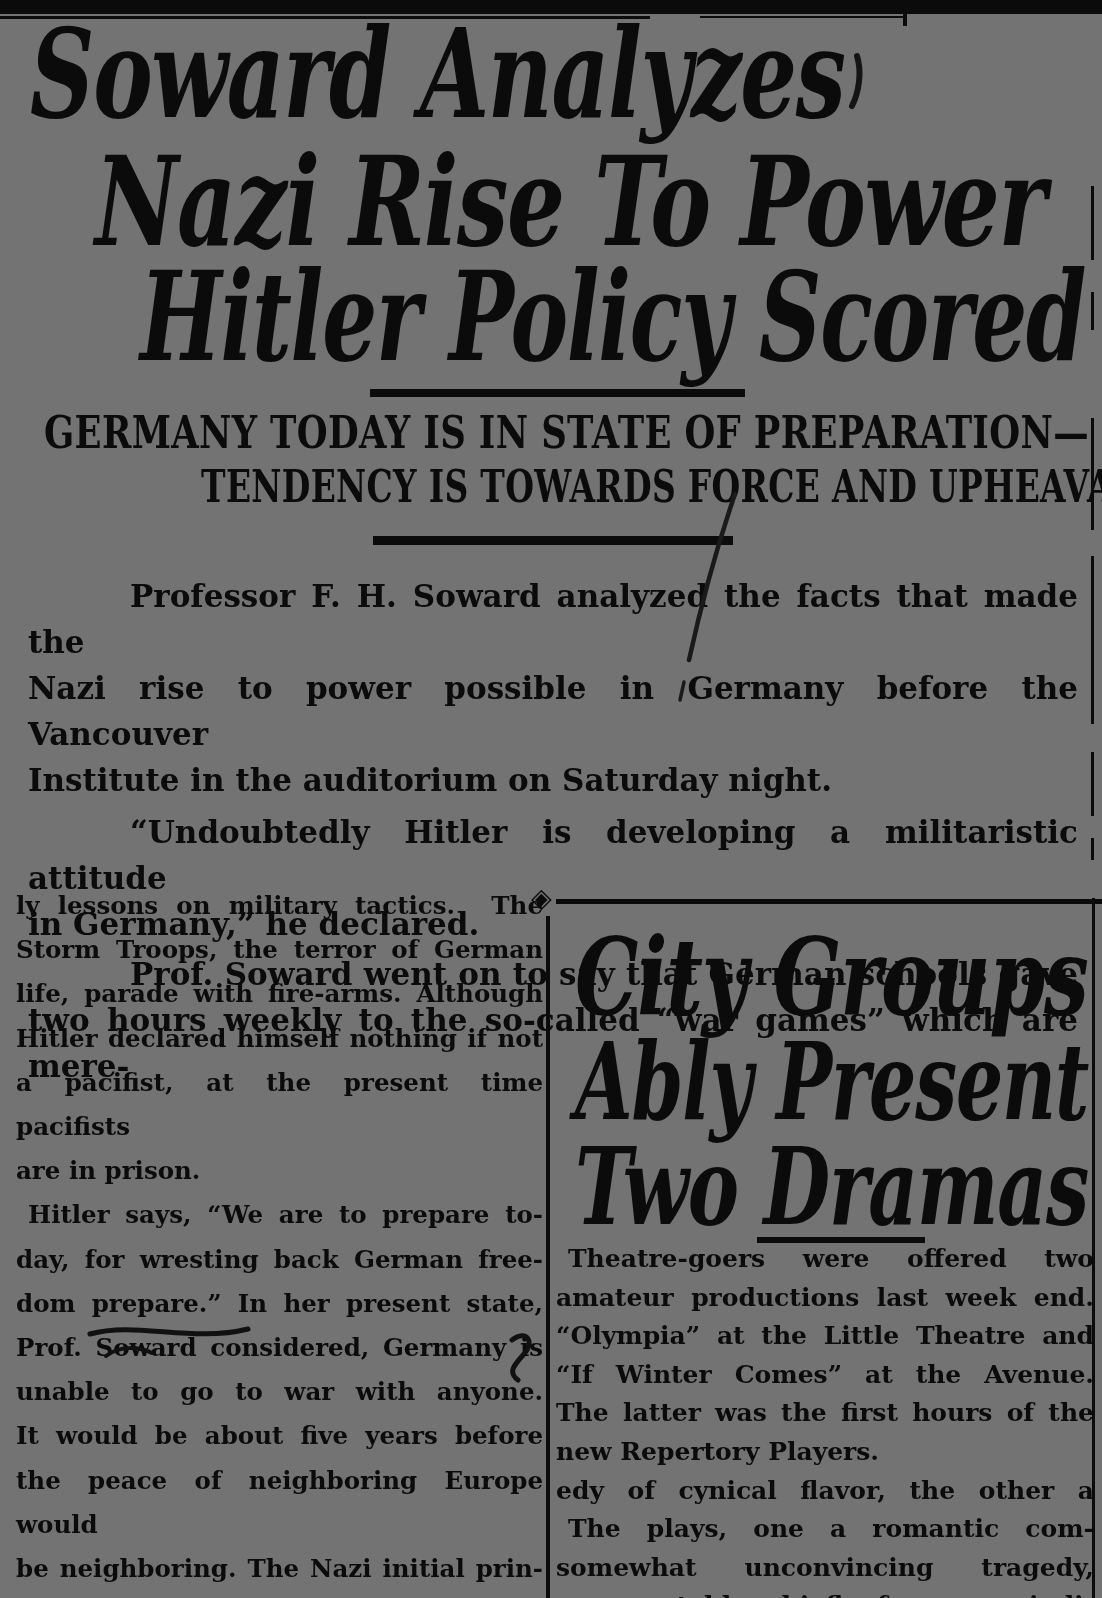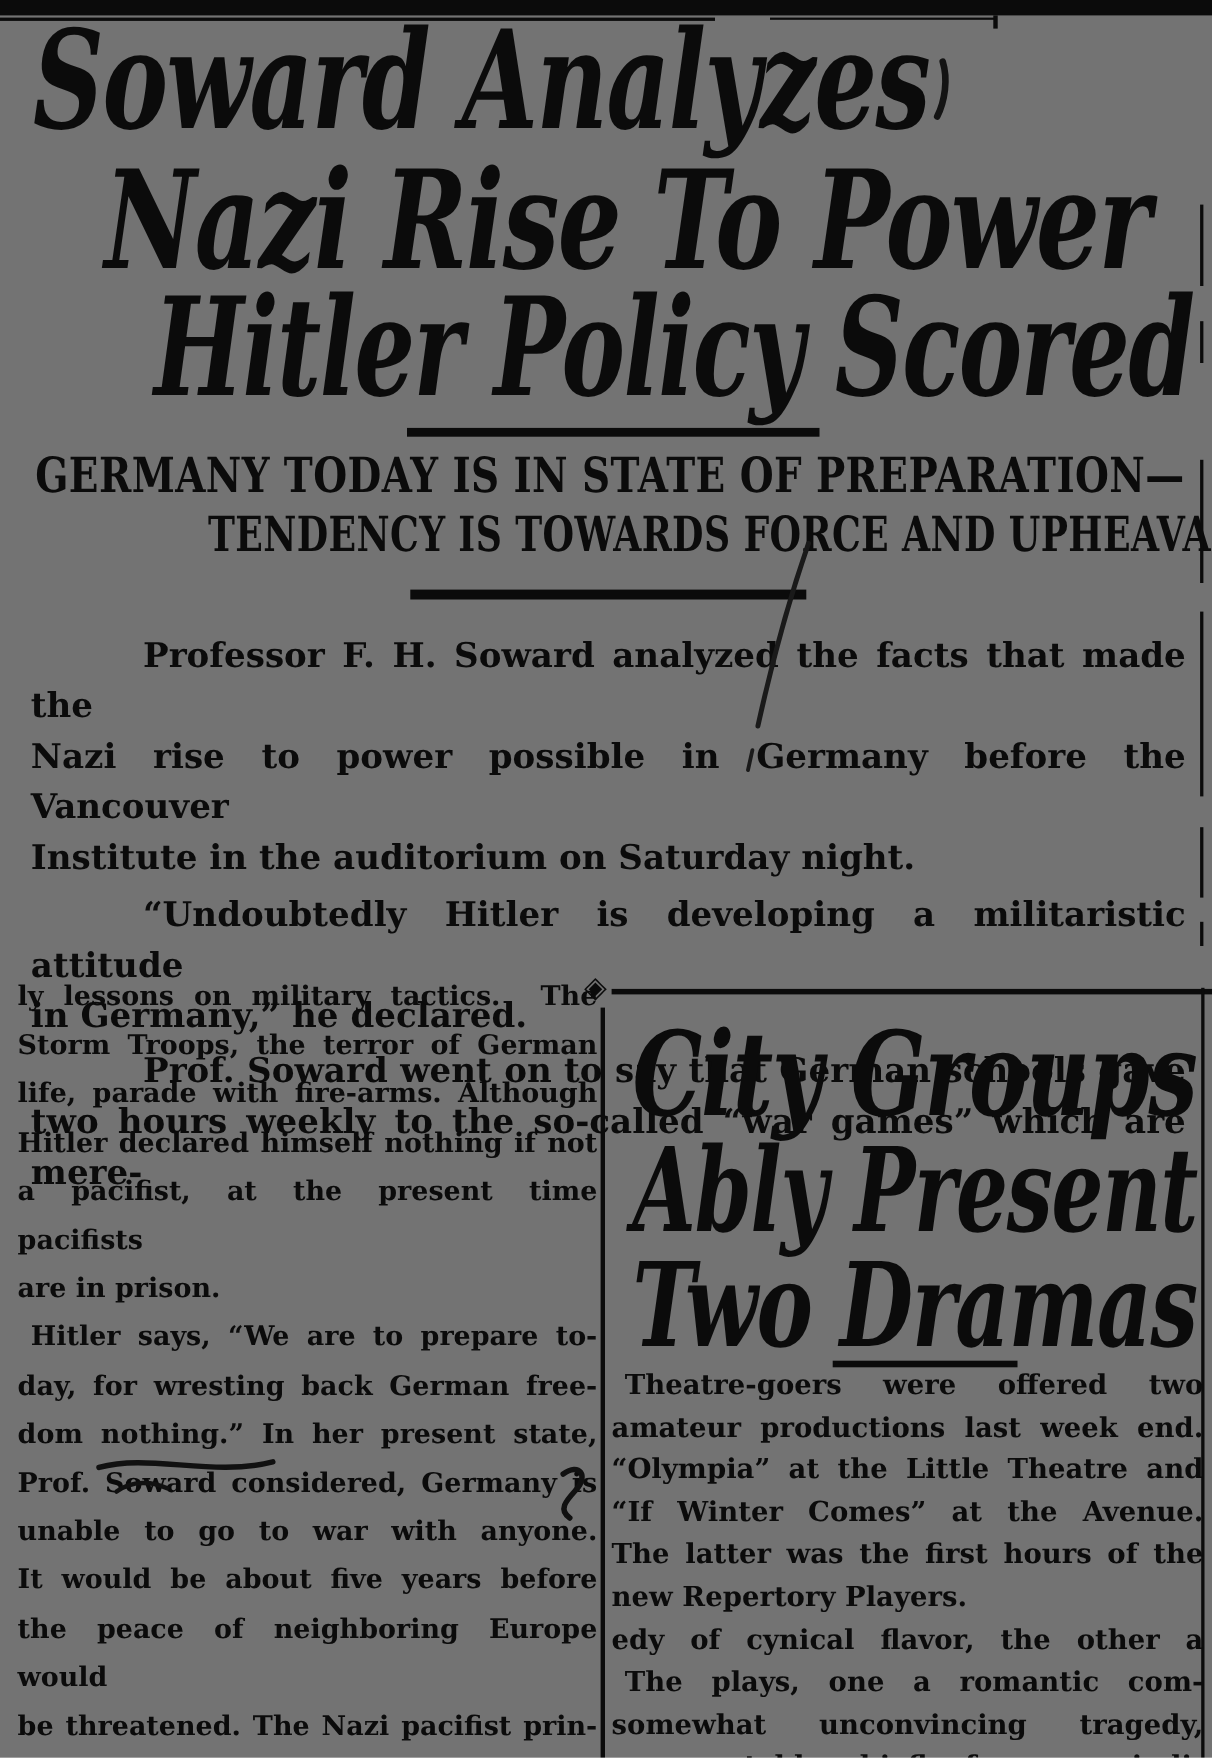--- a/index.html
+++ b/index.html
@@ -12,21 +12,21 @@
   .rule{position:absolute;background:#0b0b0b;}
   
   .hl{
     position:absolute;white-space:nowrap;line-height:1;
     font-weight:bold;font-style:italic;letter-spacing:-0.015em;
     transform-origin:left center;
   }
   .main-hl{font-size:124px;}
   .side-hl{font-size:106px;}
   
-  .deck{position:absolute;left:32px;width:1048px;}
+  .deck{position:absolute;left:44px;width:1048px;}
   .deck .dl{
     display:inline-block;white-space:nowrap;line-height:1;
     font-weight:bold;font-size:44px;letter-spacing:0.01em;
   }
   .deck.center{text-align:center;}
   .fit-l{transform-origin:left center;}
   .fit-c{transform-origin:center center;}
   
   .intro{
     position:absolute;left:28px;top:556px;width:1050px;
@@ -102,26 +102,26 @@
 
   <div class="col-l">
     <div class="jl">ly lessons on military tactics.&nbsp; The</div>
     <div class="jl">Storm Troops, the terror of German</div>
     <div class="jl">life, parade with fire-arms. Although</div>
     <div class="jl">Hitler declared himself nothing if not</div>
     <div class="jl">a pacifist, at the present time pacifists</div>
     <div class="ll">are in prison.</div>
     <div class="jl ti-sm">Hitler says, “We are to prepare to-</div>
     <div class="jl">day, for wresting back German free-</div>
-    <div class="jl">dom nothing.” In her present state,</div>
+    <div class="jl">dom prepare.” In her present state,</div>
     <div class="jl"><span>Prof. </span><span>Soward</span><span> considered, Germany is</span></div>
     <div class="jl">unable to go to war with anyone.</div>
     <div class="jl">It would be about five years before</div>
     <div class="jl">the peace of neighboring Europe would</div>
-    <div class="jl">be threatened. The Nazi pacifist prin-</div>
+    <div class="jl">be neighboring. The Nazi initial prin-</div>
     <div class="jl">ciples are military preparation and</div>
 
   </div>
 
   <div class="hl side-hl" style="left: 575px; top: 924px; transform: scaleX(0.751098);">City Groups</div>
   <div class="hl side-hl" style="left: 575px; top: 1029px; transform: scaleX(0.70082);">Ably Present</div>
   <div class="hl side-hl" style="left: 575px; top: 1134px; transform: scaleX(0.725601);">Two Dramas</div>
 
   <div class="rule" style="left:757px;top:1237px;width:168px;height:6px;"></div>
 

